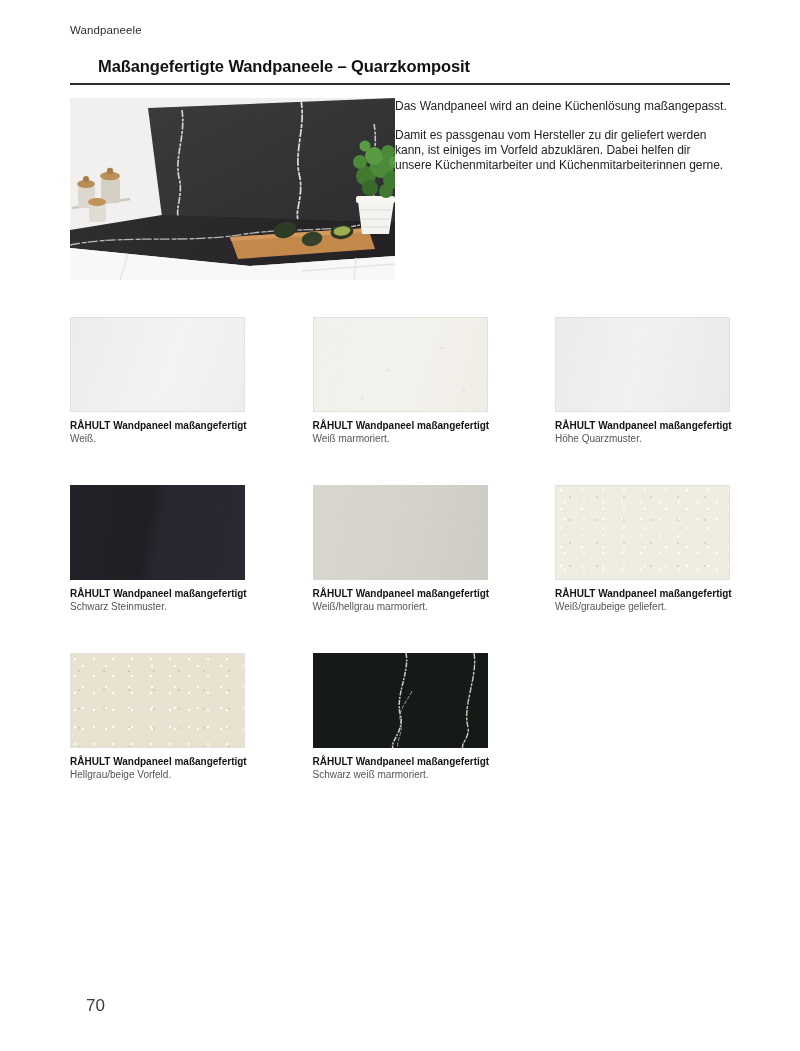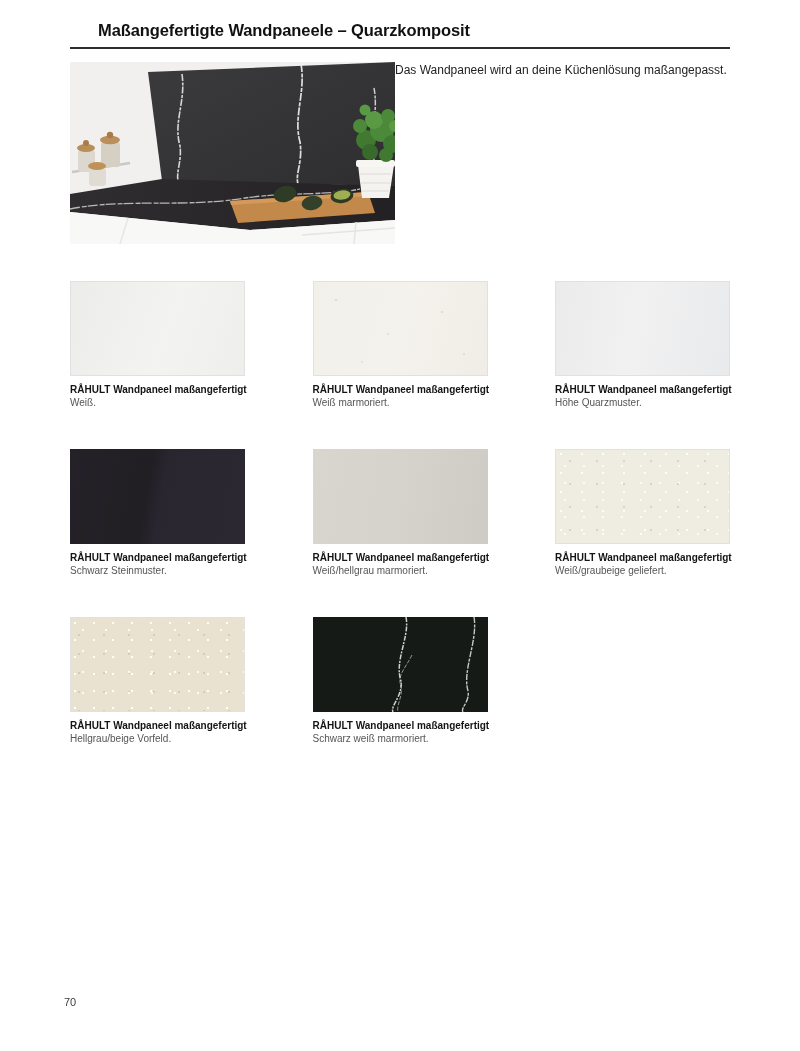--- a/index.html
+++ b/index.html
@@ -50,28 +50,29 @@
       radial-gradient(1.5px 1.5px at 4px 5px, rgba(255,255,255,.95) 0 50%, transparent 60%),
       radial-gradient(1.5px 1.5px at 12px 12px, rgba(255,255,255,.85) 0 50%, transparent 60%),
       radial-gradient(1.5px 1.5px at 8px 17px, rgba(186,172,140,.4) 0 50%, transparent 60%),
       radial-gradient(1px 1px at 16px 3px, rgba(255,255,255,.8) 0 50%, transparent 60%);
       background-size:19px 17px, 23px 21px, 25px 19px, 17px 15px; }
 
   .cap      { margin-top:8px; font-size:10px; line-height:12.5px; }
   .cap-name { font-weight:bold; color:#141414; }
   .cap-var  { color:#555; }
 
-  .page-number { position:absolute; left:64px; top:996px; font-size:11px; color:#3c3c3c; }
+  .page-number { position:absolute; left:86px; top:996px; font-size:17px; color:#3c3c3c; }
 </style>
 </head>
 <body>
 
 <div class="page">
   <div class="content">
 
+    <div class="eyebrow">Wandpaneele</div>
     <h1 class="title">Maßangefertigte Wandpaneele – Quarzkomposit</h1>
     <div class="rule"></div>
 
     <div class="hero-row">
       <svg class="hero-img" viewBox="0 0 325 182" aria-hidden="true">
         <defs>
           <linearGradient id="panelG" x1="0" y1="0" x2="1" y2="1">
             <stop offset="0" stop-color="#3b3a3c"></stop>
               <stop offset="1" stop-color="#2e2d30"></stop>
           </linearGradient>
@@ -132,20 +133,21 @@
             <circle cx="318" cy="54" r="7" fill="#4c8a3a"></circle>
           <circle cx="300" cy="90" r="8" fill="#386b2b"></circle>
             <circle cx="316" cy="93" r="7" fill="#40792f"></circle>
           <circle cx="325" cy="64" r="6" fill="#5a9a45"></circle>
             <circle cx="295" cy="48" r="5.5" fill="#5a9a45"></circle>
         </g>
       </svg>
 
       <div class="intro">
         <p>Das Wandpaneel wird an deine Küchenlösung maßan­gepasst.</p>
+        <p>Damit es passgenau vom Hersteller zu dir geliefert werden kann, ist einiges im Vorfeld abzuklären. Dabei helfen dir unsere Küchenmitarbeiter und Küchenmitarbeiterinnen gerne.</p>
       </div>
     </div>
 
     <div class="products">
 
       <div class="cell">
         <div class="swatch bordered sw-plain-light" style="background-color: rgb(238, 238, 237);"></div>
         <div class="cap">
             <div class="cap-name">RÅHULT Wandpaneel maßangefertigt</div>
         <div class="cap-var">Weiß.</div>

